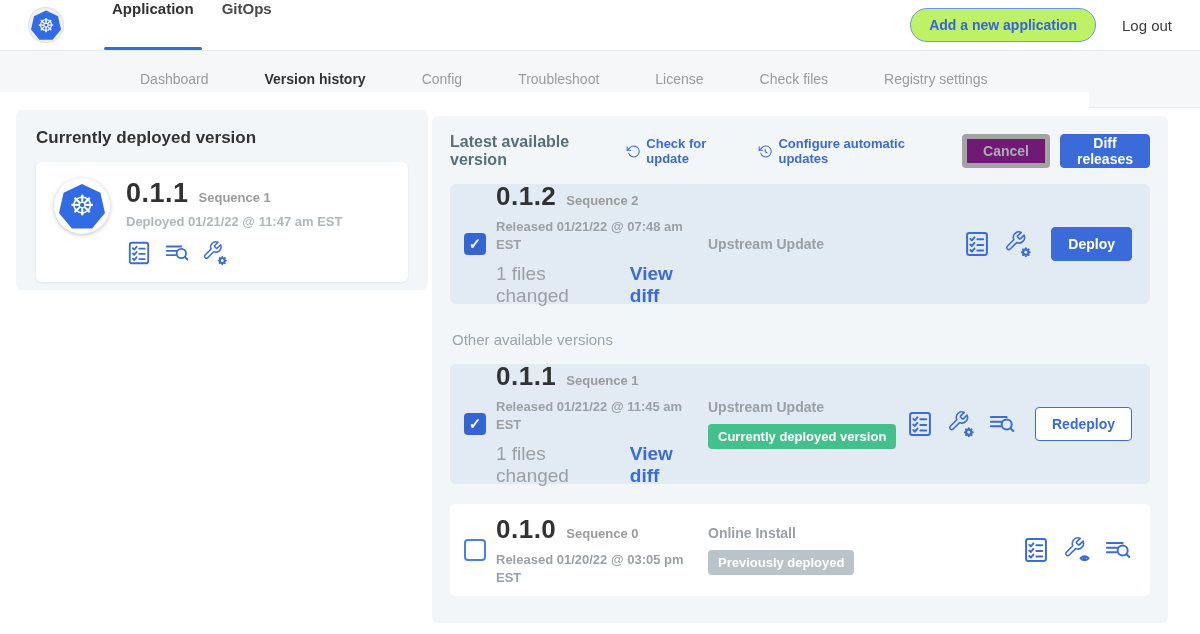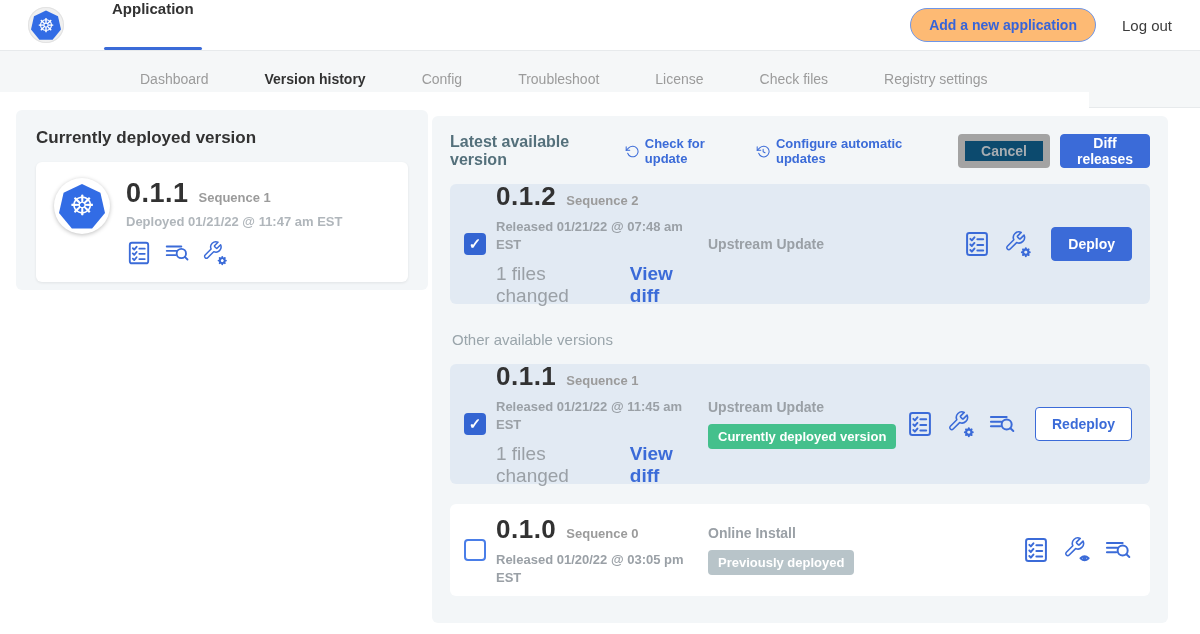--- a/index.html
+++ b/index.html
@@ -11,21 +11,21 @@
   .k8s-hept { background:#326ce5; display:flex; align-items:center; justify-content:center;
     clip-path:polygon(50% 2%, 90% 21%, 100% 65%, 72% 99%, 28% 99%, 0% 65%, 10% 21%); }
   .k8s-logo-sm .k8s-hept { width:30px; height:30px; }
   .k8s-wheel { color:#fff; font-family:"DejaVu Sans", sans-serif; line-height:1; }
   .k8s-logo-sm .k8s-wheel { font-size:19px; }
   .top-tabs { display:flex; height:100%; margin-left:34px; }
   .top-tab { position:relative; display:flex; align-items:flex-start; padding:0 14px; font-size:15px; font-weight:bold; color:#4a4a4a; cursor:pointer; }
   .top-tab.active { color:#323232; }
   .top-tab.active::after { content:""; position:absolute; left:6px; right:6px; bottom:0; height:3px; background:#3b6bd8; border-radius:2px; }
   .topnav-right { margin-left:auto; display:flex; align-items:center; gap:26px; padding-right:28px; }
-  .btn-pill { height:34px; padding:0 18px; border-radius:17px; border:1px solid #6e96e8; background:#fdba74; color:#3764d9; font-size:14px; font-weight:bold; font-family:inherit; cursor:pointer; }
+  .btn-pill { height:34px; padding:0 18px; border-radius:17px; border:1px solid #6e96e8; background:#bef264; color:#3764d9; font-size:14px; font-weight:bold; font-family:inherit; cursor:pointer; }
   .logout { font-size:15px; color:#3c3c3c; cursor:pointer; }
 
   
   .subnav { position:absolute; top:50px; left:0; width:1200px; height:58px; background:#f5f7f8; border-top:1px solid #e7eaec; border-bottom:1px solid #e7eaec; display:flex; align-items:stretch; padding-left:140px; }
   .subnav-item { position:relative; display:flex; align-items:center; margin-right:56px; font-size:14px; color:#9b9b9b; cursor:pointer; white-space:nowrap; }
   .subnav-item.active { color:#323232; font-weight:bold; }
   .subnav-item.active::after { content:""; position:absolute; left:0; right:0; bottom:-1px; height:3px; background:#3b6bd8; }
 
   
   .main { position:absolute; top:92px; left:0; width:1089px; height:542px; background:#fff; }
@@ -47,21 +47,21 @@
   .ic svg { width:100%; height:100%; stroke:#3b6bd8; fill:none; stroke-width:1.7; stroke-linecap:round; stroke-linejoin:round; }
 
   
   .available-panel { position:absolute; left:432px; top:24px; width:736px; height:507px; padding:18px; }
   .avail-header { display:flex; align-items:center; height:34px; }
   .avail-title { font-size:16px; font-weight:bold; color:#54707b; }
   .link-action { display:flex; align-items:center; gap:6px; margin-left:22px; color:#3b6bd8; font-size:13px; font-weight:bold; cursor:pointer; }
   .link-action .ic { width:17px; height:17px; }
   .avail-buttons { margin-left:auto; display:flex; gap:10px; }
   .btn { height:34px; padding:0 16px; border-radius:4px; font-size:14px; font-weight:bold; font-family:inherit; cursor:pointer; }
-  .btn-cancel { background:#0c4a6e; border:7px solid #a3a3a3; color:#a7adb2;margin-left:31px; }
+  .btn-cancel { background:#701a75; border:5px solid #a3a3a3; color:#a7adb2;margin-left:31px; }
   .btn-primary { background:#3b6bd8; border:1px solid #3b6bd8; color:#fff; }
   .btn-outline { background:#fff; border:1px solid #3b6bd8; color:#3b6bd8; }
 
   .version-row { border-radius:6px; display:flex; align-items:center; padding:0 18px 0 14px; }
   .version-row.selected { background:#e2eaf3; }
   .version-row.plain { background:#fff; }
   .row-h120 { height:120px; margin-top:16px; }
   .row-h92 { height:92px; margin-top:20px; }
 
   .checkbox { width:22px; height:22px; border-radius:4px; flex:none; cursor:pointer; display:flex; align-items:center; justify-content:center; }
@@ -142,20 +142,23 @@
 <div class="topnav">
   <div class="k8s-logo-sm">
     <div class="k8s-hept">
       <span class="k8s-wheel">☸</span>
     </div>
   </div>
   <div class="top-tabs">
     <div class="top-tab active">
         <span>Application</span>
       </div>
+    <div class="top-tab">
+        <span>GitOps</span>
+      </div>
   </div>
   <div class="topnav-right">
     <button class="btn-pill">Add a new application</button>
     <span class="logout">Log out</span>
   </div>
 </div>
 
 <div class="subnav">
   <div class="subnav-item">
       <span>Dashboard</span>

